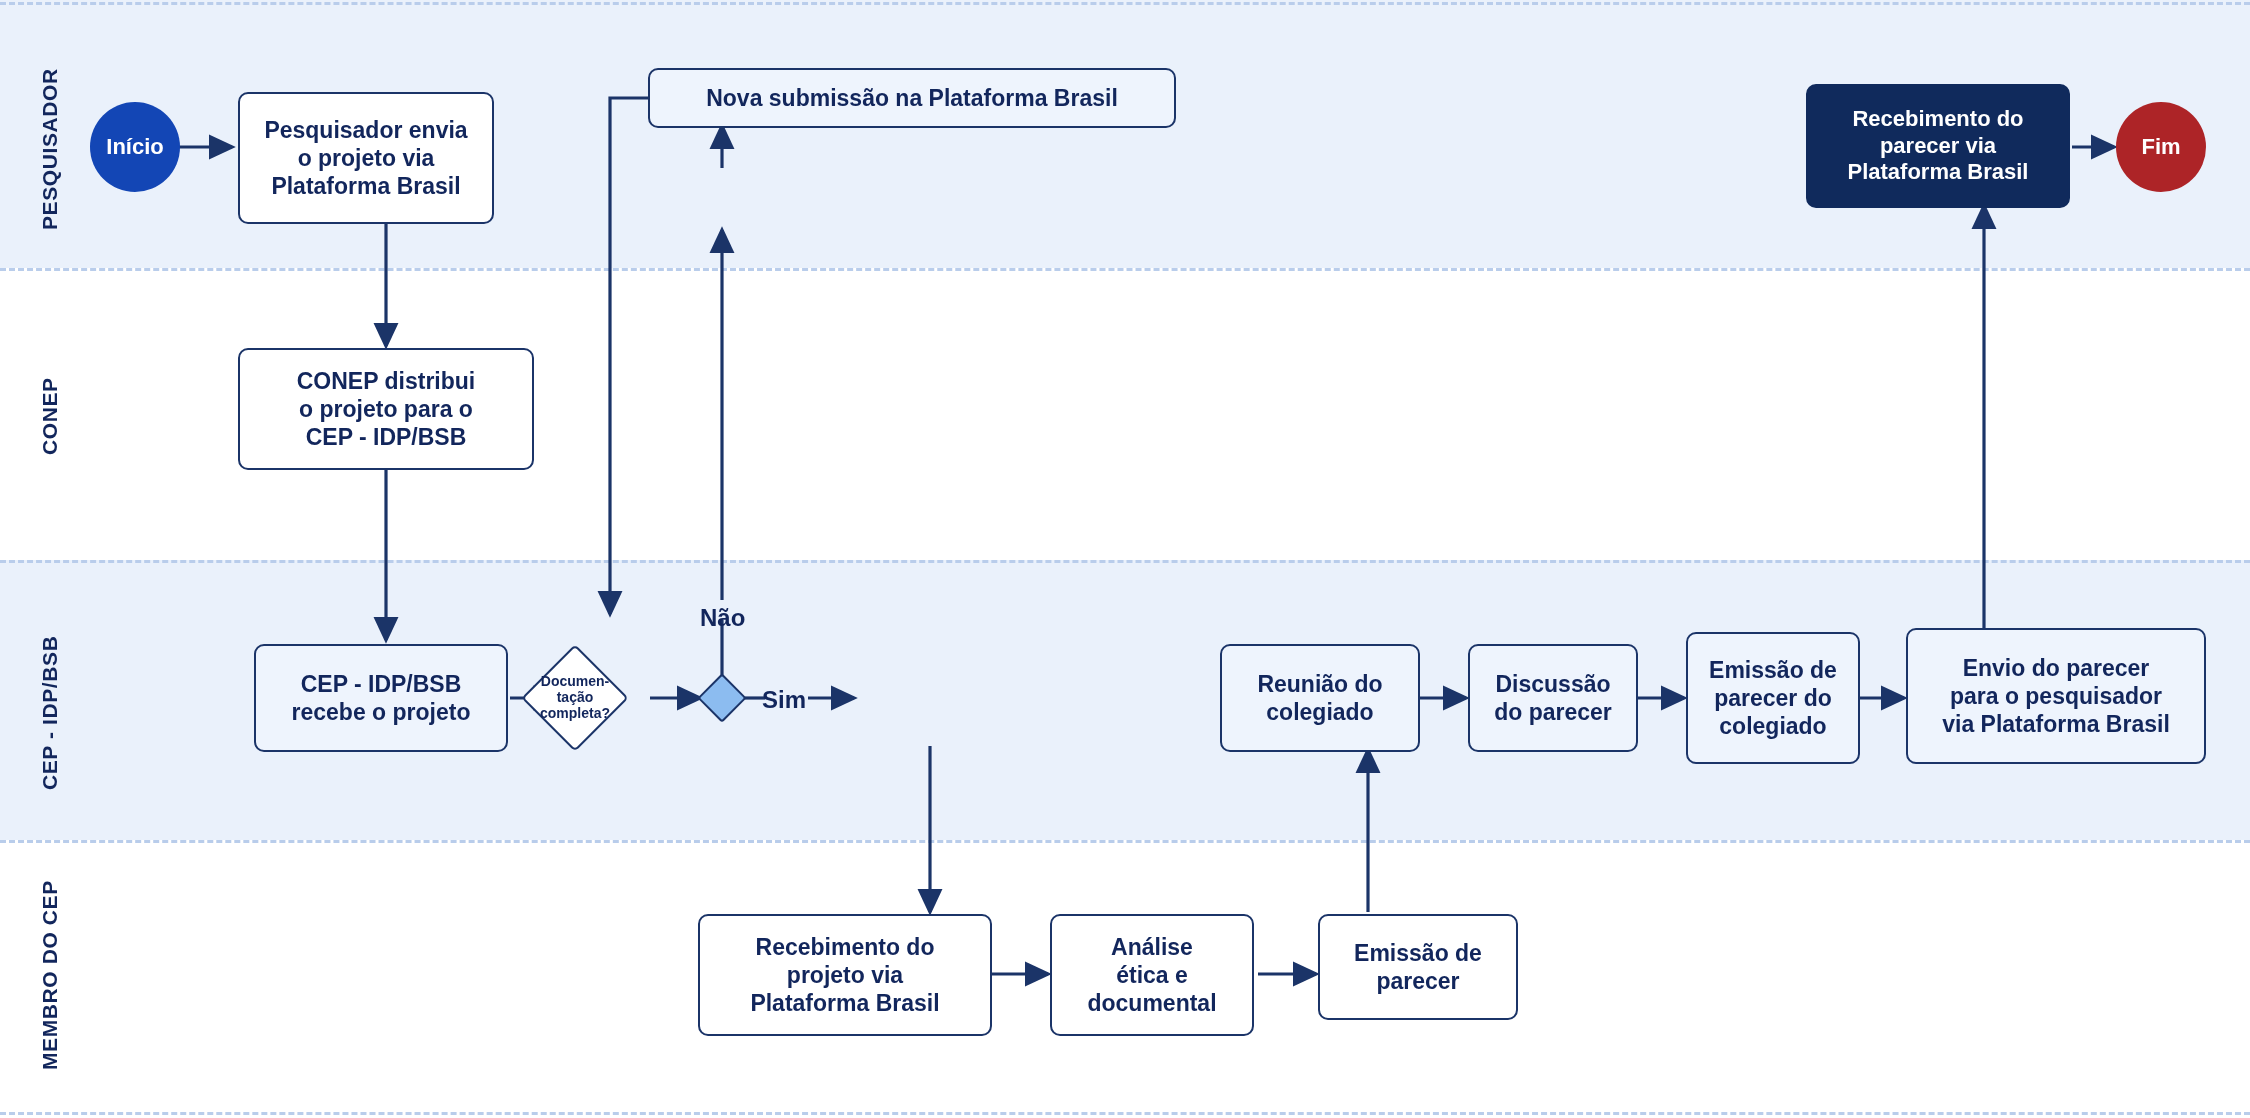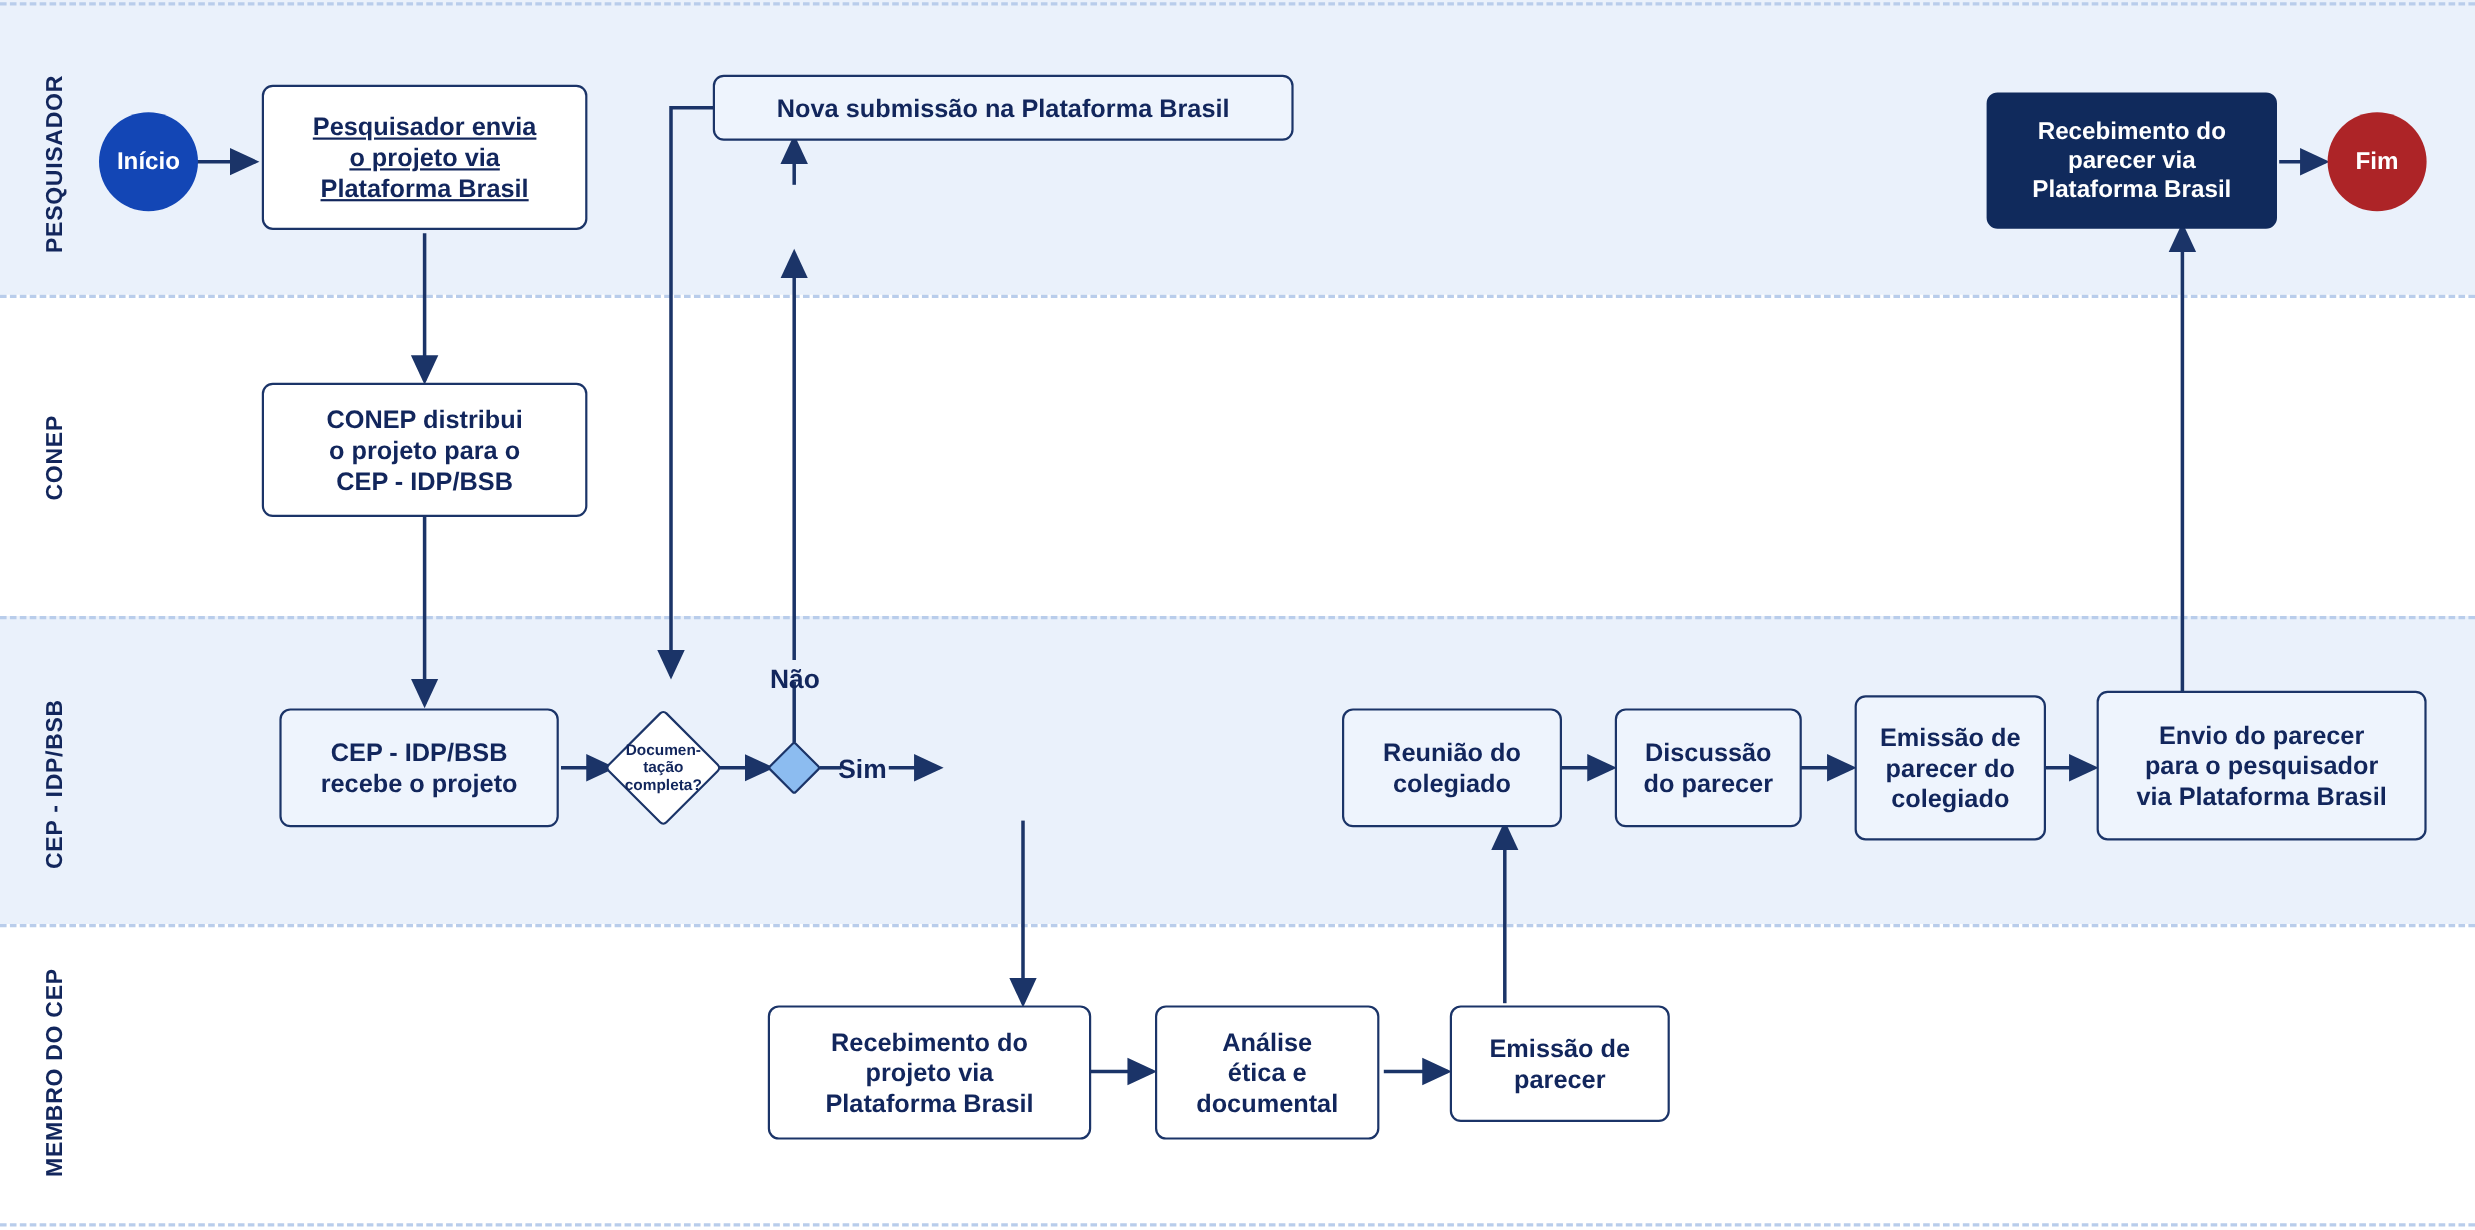--- a/index.html
+++ b/index.html
@@ -197,21 +197,21 @@
       <path d="M1984,638 L1984,206" marker-end="url(#ah)"></path>
 
       <path d="M2072,147 L2114,147" marker-end="url(#ah)"></path>
     </g>
   </svg>
 
   <div class="terminator start" style="left:90px; top:102px; width:90px; height:90px;">
     <span>Início</span>
   </div>
 
-  <div class="node white" style="left:238px; top:77px; width:296px; height:132px; white-space:pre-line;text-decoration:underline;">Pesquisador envia
+  <div class="node white" style="left:238px; top:92px; width:256px; height:132px; white-space:pre-line;">Pesquisador envia
 o projeto via
 Plataforma Brasil</div>
 
   <div class="node" style="left:648px; top:68px; width:528px; height:60px;">Nova submissão na Plataforma Brasil</div>
 
 
   <div class="node filled" style="left:1806px; top:84px; width:264px; height:124px; white-space:pre-line; font-size:22px;">Recebimento do
 parecer via
 Plataforma Brasil</div>
 
@@ -219,21 +219,21 @@
     <span>Fim</span>
   </div>
 
   <div class="node white" style="left:238px; top:348px; width:296px; height:122px; white-space:pre-line;">CONEP distribui
 o projeto para o
 CEP - IDP/BSB</div>
 
   <div class="node" style="left:254px; top:644px; width:254px; height:108px; white-space:pre-line;">CEP - IDP/BSB
 recebe o projeto</div>
 
-  <div class="decision" style="left:556px; top:644px; width:94px; height:108px;">
+  <div class="decision" style="left:528px; top:644px; width:94px; height:108px;">
     <div class="dshape" style="width:72px; height:72px;"></div>
     <div class="dlabel">Documen-
 tação
 completa?</div>
   </div>
 
   <div class="gateway" style="left:700px; top:676px; width:44px; height:44px;">
     <div class="gshape" style="width:31px; height:31px;"></div>
   </div>
 

